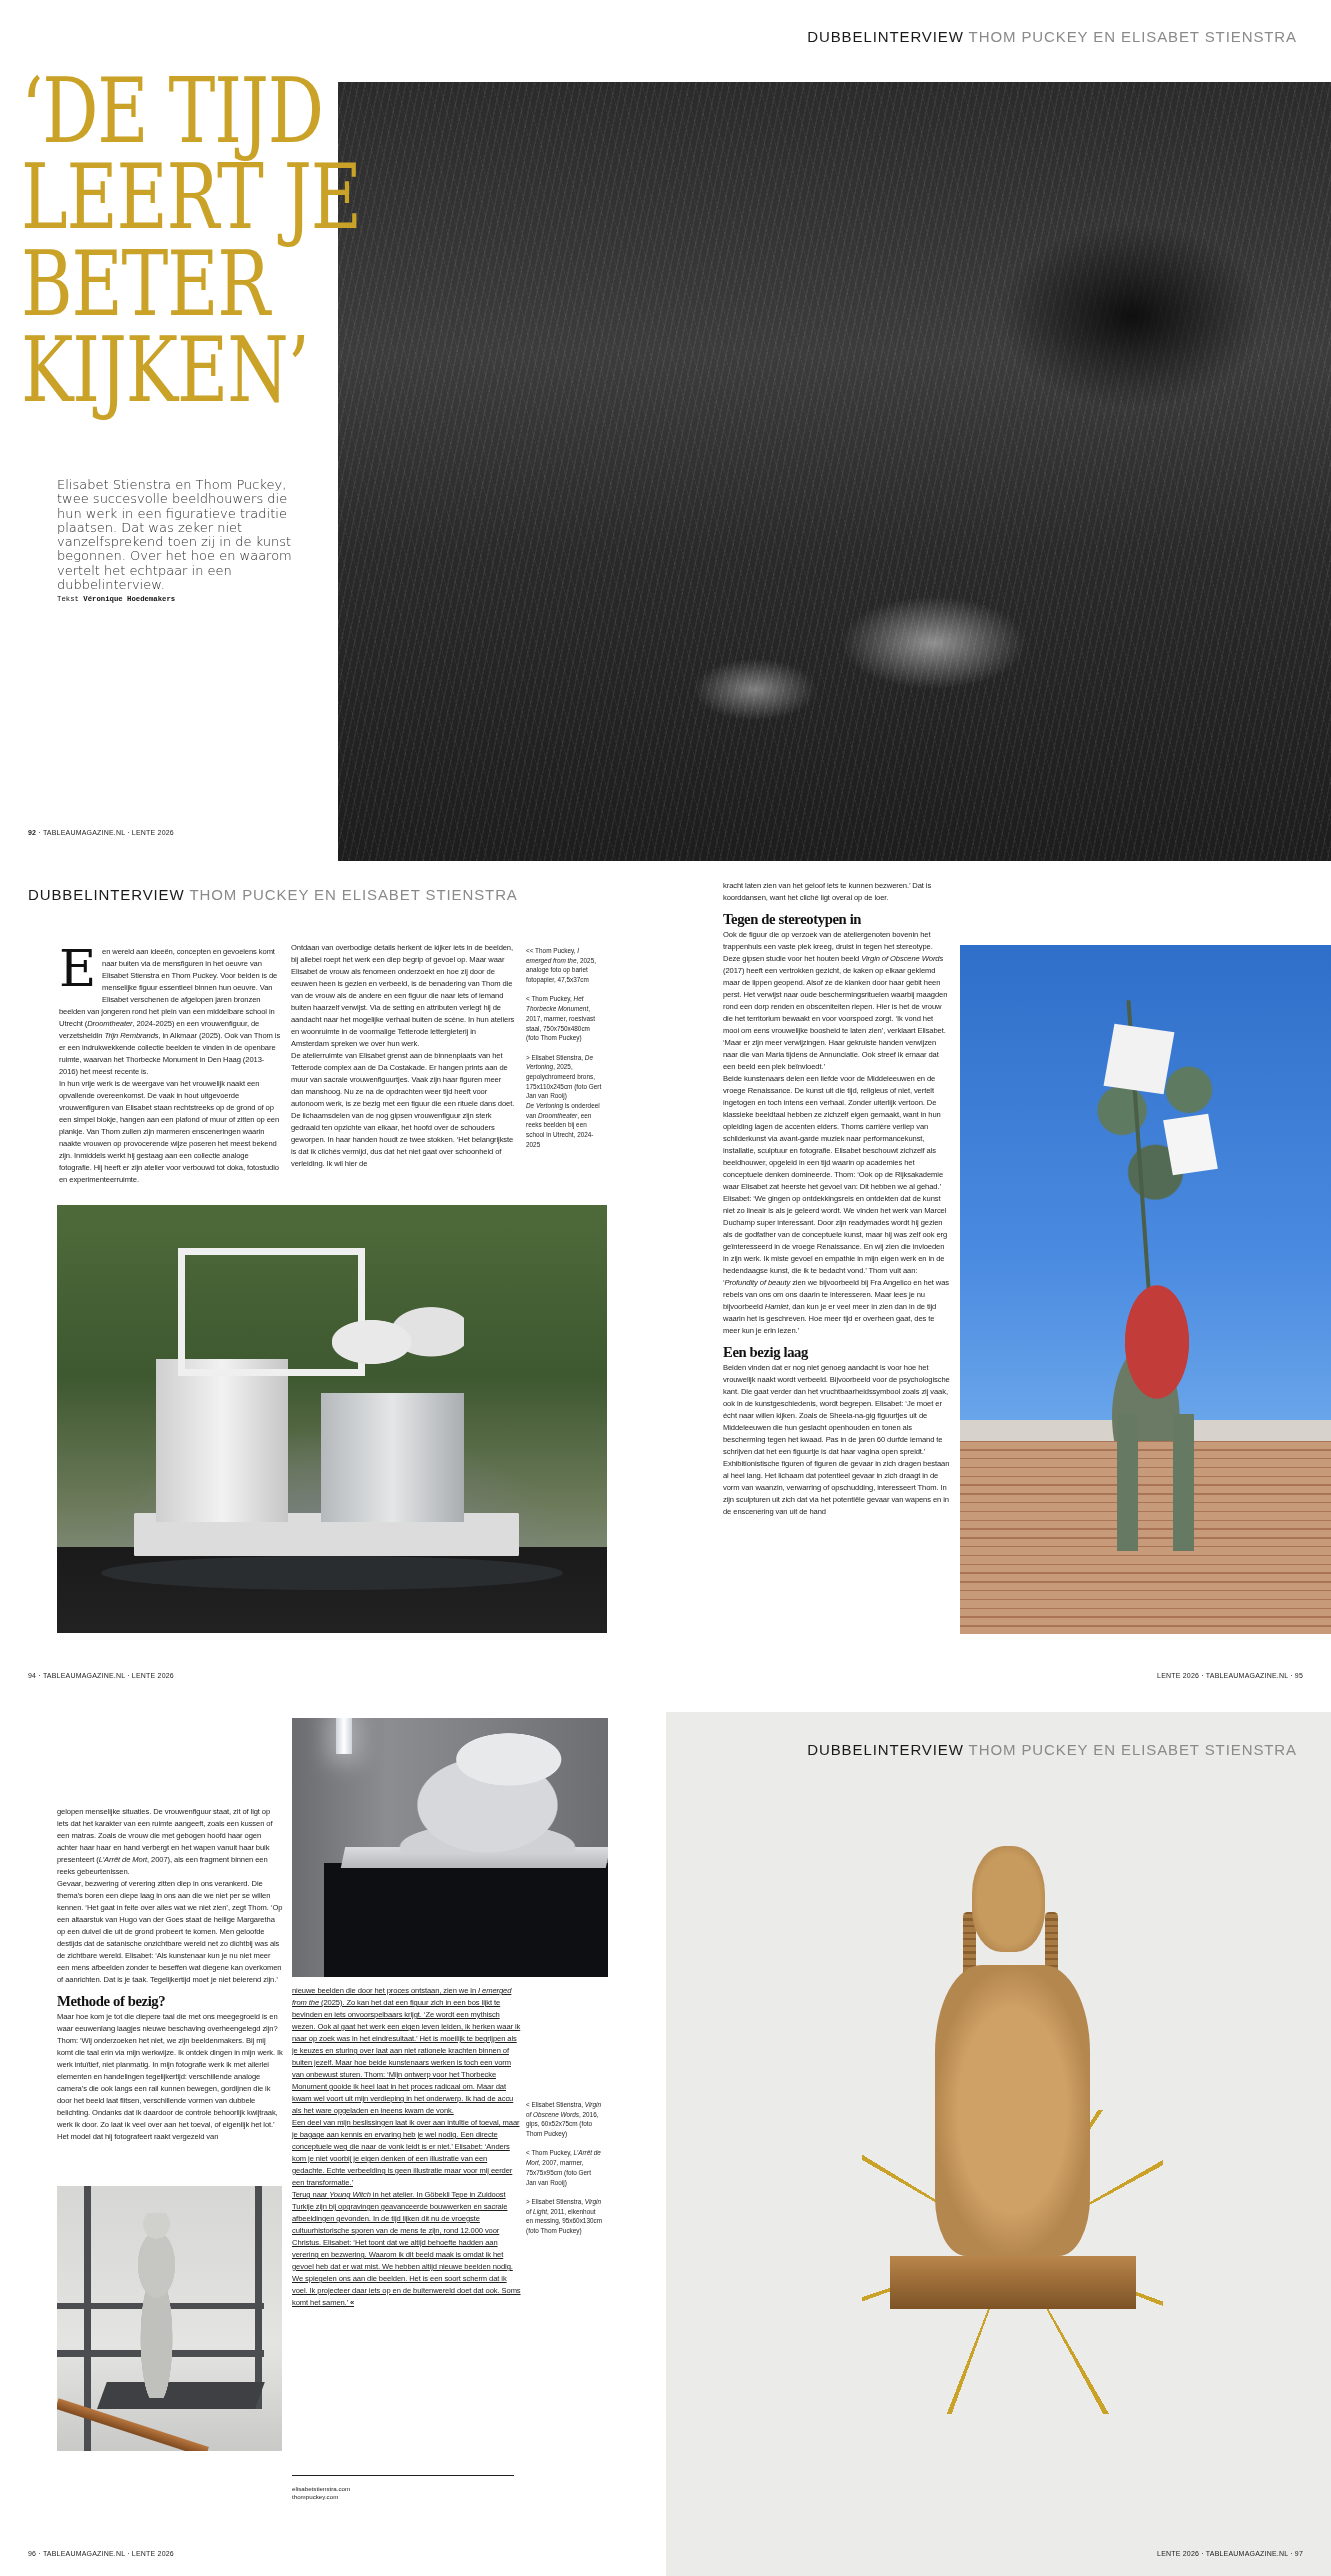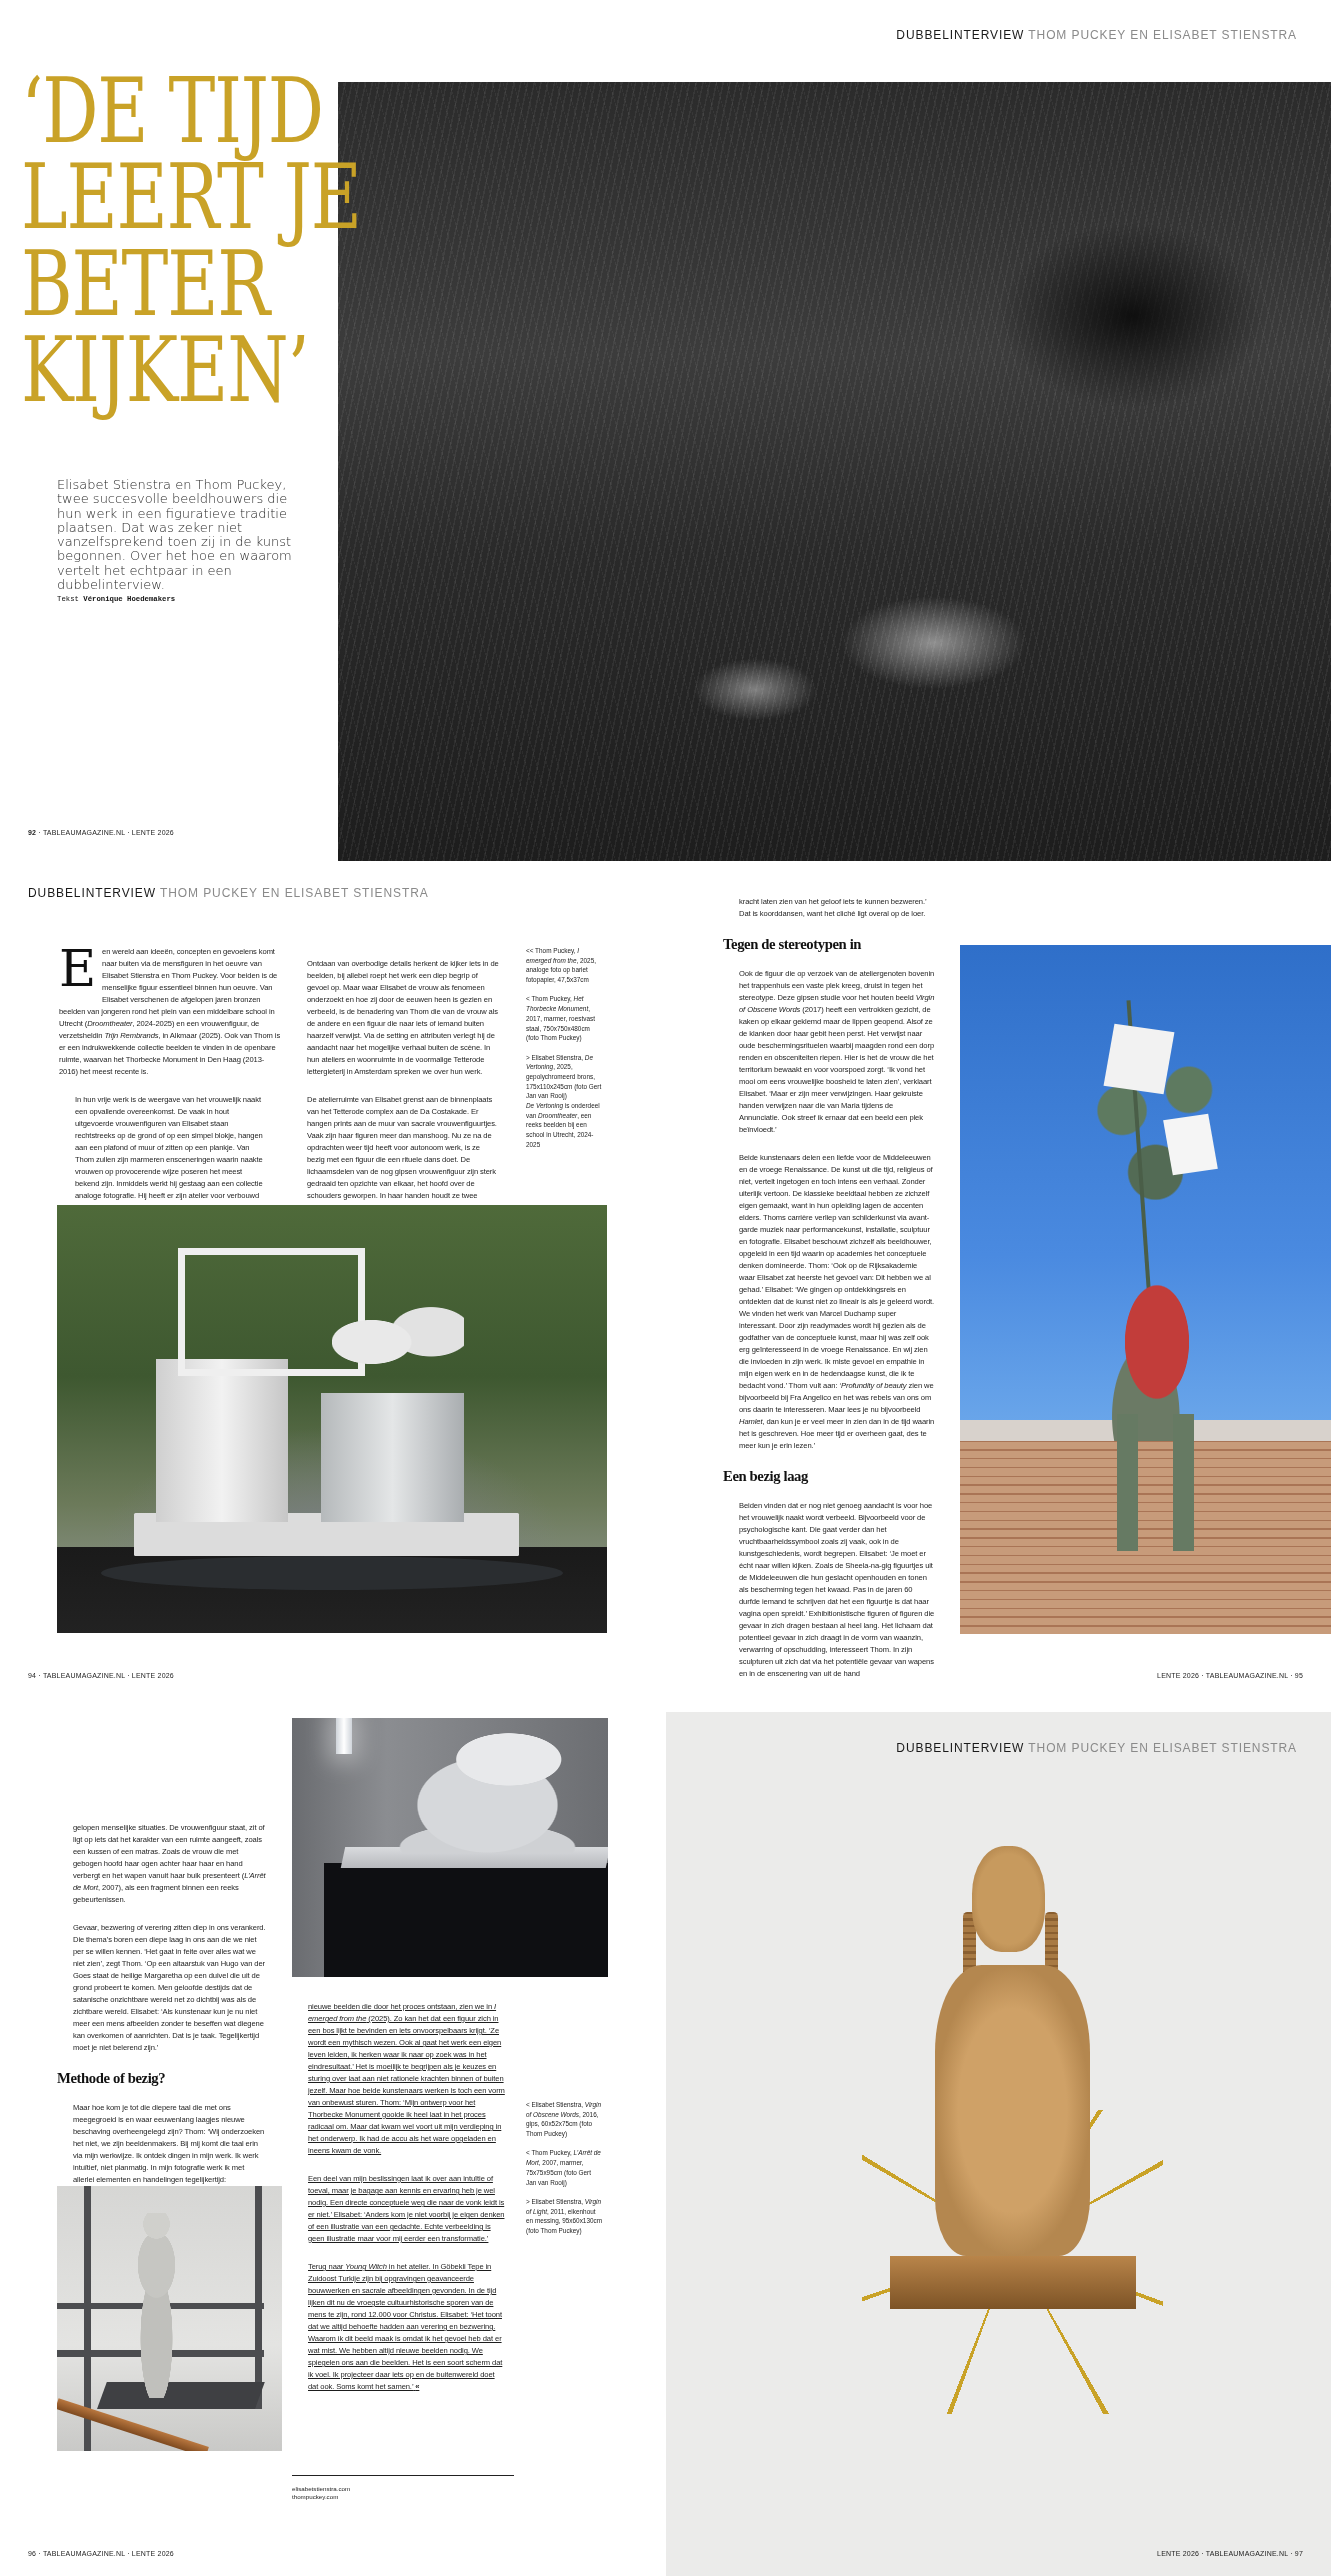--- a/index.html
+++ b/index.html
@@ -3,38 +3,38 @@
 <meta charset="utf-8">
 <style>
   * { box-sizing: border-box; margin: 0; padding: 0; }
   html, body { width: 1331px; height: 2576px; background: #ffffff; overflow: hidden; }
   body { position: relative; font-family: "Liberation Sans", sans-serif; color: #1a1a1a; }
 
   .spread { position: absolute; left: 0; width: 1331px; }
   .abs { position: absolute; }
 
   
-  .runhead { font-family: "Liberation Sans", sans-serif; font-size: 12px; letter-spacing: 0.9px; text-transform: uppercase; white-space: nowrap; }
+  .runhead { font-family: "Liberation Sans", sans-serif; font-size: 15px; letter-spacing: 0.9px; text-transform: uppercase; white-space: nowrap; }
   .runhead .rh-kicker { color: #1a1a1a; }
   .runhead .rh-names { color: #8a8a8a; }
 
   .folio { font-family: "Liberation Sans", sans-serif; font-size: 7px; letter-spacing: 0.2px; color: #222; white-space: nowrap; }
   .folio b { font-weight: 700; }
 
   
   .title { font-family: "DejaVu Serif", serif; font-weight: 400; color: #c9a227; font-size: 90px; line-height: 0.96; letter-spacing: -1.5px; transform: scaleX(0.78); transform-origin: left top; white-space: nowrap; z-index: 3; }
   .title div { display: block; }
 
   .intro { font-family: "DejaVu Sans", sans-serif; font-size: 13px; line-height: 14.3px; color: #2a2a2a; font-weight: 300; }
   .byline { font-family: Liberation Mono, monospace; font-size: 7.3px; color: #111; margin-top: 2.9px; }
   .byline b { font-weight: 700; }
 
   
   .body-col { font-family: "Liberation Sans", sans-serif; font-size: 7.6px; line-height: 12px; color: #1d1d1d; letter-spacing: -0.1px; }
-  .body-col p { margin: 16px; }
+  .body-col p { margin: 0; }
   .body-col em { font-style: italic; }
   .subhead { font-family: "Liberation Serif", serif; font-weight: 700; font-size: 14.7px; line-height: 16px; color: #111; margin-top: 7.3px; margin-bottom: 1.5px; letter-spacing: -0.4px; }
   .dropcap { float: left; font-family: "DejaVu Serif", serif; font-size: 51px; line-height: 41px; height: 47px; margin: 2.2px 5.9px 0 0; color: #111; font-weight: 400; }
 
   .caption { font-family: "Liberation Sans", sans-serif; font-size: 6.4px; line-height: 9.7px; color: #1d1d1d; }
   .caption .cap { margin-bottom: 9.6px; }
   .caption em { font-style: italic; }
 
   .links { font-family: "Liberation Sans", sans-serif; font-size: 6.2px; line-height: 8px; color: #222; }
 

